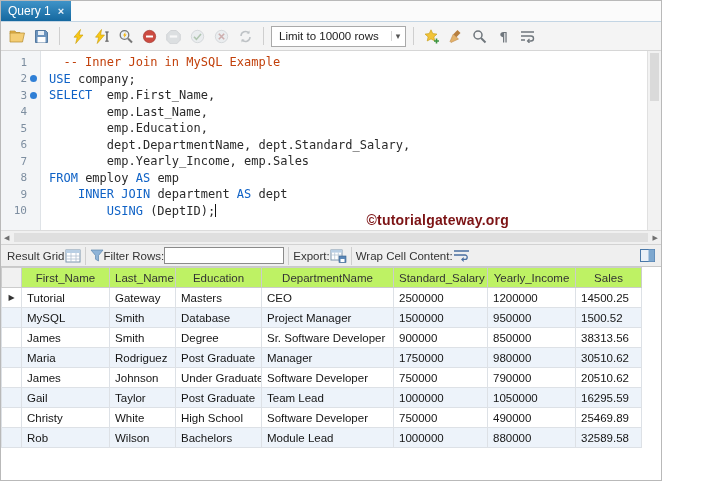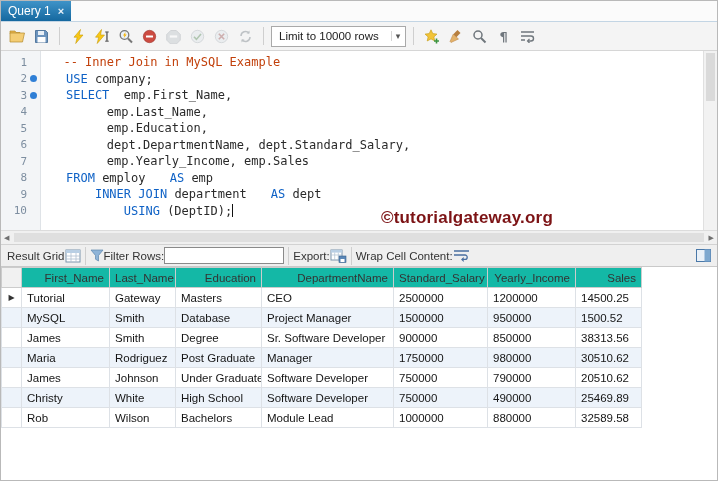--- a/index.html
+++ b/index.html
@@ -1,18 +1,18 @@
 <!DOCTYPE html>
 <html><head>
 <meta charset="utf-8">
 <title>Query 1</title>
 <style>
   html,body{margin:0;padding:0;background:#fff;}
   .window{
-    width:718px;height:481px;box-sizing:border-box;border:1px solid #b9b9b9;
+    width:662px;height:481px;box-sizing:border-box;border:1px solid #b9b9b9;
     display:flex;flex-direction:column;overflow:hidden;
     font-family:"Liberation Sans",sans-serif;font-size:12px;color:#222;background:#fff;
   }
   
   .tabbar{height:20px;background:#fbfbfb;border-bottom:1px solid #c3d5e4;display:flex;align-items:flex-end;}
   .tab{height:20px;display:flex;align-items:center;gap:7px;padding:0 7px;
        background:linear-gradient(#3f93c8,#15689f);color:#fff;font-size:12px;}
   .tab-close{color:#e8f1f8;font-size:11px;font-weight:bold;line-height:1;cursor:pointer;}
   
   .toolbar{height:28px;background:#f4f4f4;border-bottom:1px solid #d6d6d6;
@@ -25,44 +25,44 @@
   .glyph{font-size:13px;color:#6f767c;font-weight:bold;font-family:"DejaVu Sans",sans-serif;}
   
   .editor{height:179px;flex:0 0 auto;position:relative;display:flex;background:#fff;overflow:hidden;}
   .gutter{width:40px;background:#f3f5f7;border-right:1px solid #dfe3e7;padding-top:3px;box-sizing:border-box;flex:0 0 auto;}
   .gutter-line{height:16.5px;display:flex;align-items:center;justify-content:flex-end;padding-right:3px;gap:3px;}
   .ln{color:#7d8ea0;font:11px "DejaVu Sans Mono",monospace;}
   .dot{width:7px;height:7px;border-radius:50%;background:transparent;flex:0 0 auto;}
   .dot.on{background:#2f7fd6;}
   .code{padding:3px 0 0 8px;font:12px/16.5px "DejaVu Sans Mono",monospace;white-space:pre;color:#2a2a2a;flex:1;}
   .code-line{height:16.5px;}
-  .tok-kw{color:#0f62c6;margin-left:17px;}
+  .tok-kw{color:#0f62c6;}
   .tok-comment{color:#c2410c;}
   .tok-plain{color:#2a2a2a;}
   .caret{display:inline-block;width:1px;height:13px;background:#111;vertical-align:-2px;}
-  .watermark{position:absolute;right:164px;bottom:2px;color:#7c1315;font-weight:bold;
-             font-size:17px;letter-spacing:.2px;}
+  .watermark{position:absolute;right:152px;bottom:2px;color:#7c1315;font-weight:bold;
+             font-size:14px;letter-spacing:.2px;}
   .vscroll{position:absolute;right:0;top:0;bottom:0;width:13px;background:#f2f2f2;border-left:1px solid #e0e0e0;}
   .vthumb{margin:2px;height:48px;background:#dadada;}
   
   .hscroll{height:13px;flex:0 0 auto;background:#f0f0f0;border-top:1px solid #dcdcdc;border-bottom:1px solid #d2d2d2;
            display:flex;align-items:center;justify-content:space-between;position:relative;}
   .harrow{font-size:7px;color:#707070;padding:0 3px;z-index:1;}
   .hthumb{position:absolute;left:13px;right:13px;top:2px;bottom:2px;background:#dfdfdf;}
   
   .resultbar{height:21px;flex:0 0 auto;background:#efefef;border-bottom:1px solid #c9c9c9;
              display:flex;align-items:center;padding:0 6px;font-size:11.5px;color:#333;}
   .rbicon{display:inline-flex;align-items:center;}
   .filter-input{width:112px;height:15px;border:1px solid #8a8a8a;font-size:11px;padding:0 3px;background:#fff;}
   .spacer{flex:1;}
   
   .gridwrap{flex:1;background:#fff;overflow:hidden;}
   table.grid{border-collapse:collapse;table-layout:fixed;width:640px;font-size:11.5px;}
-  table.grid th{height:19px;background:#14b8a6;border:1px solid #cccccc;font-weight:normal;
-                text-align:right;padding:0 5px;color:#333;white-space:nowrap;overflow:hidden;}
+  table.grid th{height:19px;background:#bef264;border:1px solid #cccccc;font-weight:normal;
+                text-align:center;padding:0 5px;color:#333;white-space:nowrap;overflow:hidden;}
   table.grid td{height:19px;border:1px solid #dde1e6;padding:0 5px;color:#151515;
                 white-space:nowrap;overflow:hidden;background:#fff;}
   table.grid tbody tr:nth-child(even) td{background:#edf3fa;}
   table.grid td.rowsel,table.grid th.rowsel{padding:0;text-align:center;font-size:8px;color:#333;}
   table.grid th.rowsel{background:#f1f1f1;}
 </style>
 </head>
 <body>
 
 <div class="window">
@@ -347,20 +347,30 @@
             <td>James</td>
             <td>Johnson</td>
             <td>Under Graduate</td>
             <td>Software Developer</td>
             <td>750000</td>
             <td>790000</td>
             <td>20510.62</td>
           </tr>
           <tr>
             <td class="rowsel"></td>
+            <td>Gail</td>
+            <td>Taylor</td>
+            <td>Post Graduate</td>
+            <td>Team Lead</td>
+            <td>1000000</td>
+            <td>1050000</td>
+            <td>16295.59</td>
+          </tr>
+          <tr>
+            <td class="rowsel"></td>
             <td>Christy</td>
             <td>White</td>
             <td>High School</td>
             <td>Software Developer</td>
             <td>750000</td>
             <td>490000</td>
             <td>25469.89</td>
           </tr>
           <tr>
             <td class="rowsel"></td>

